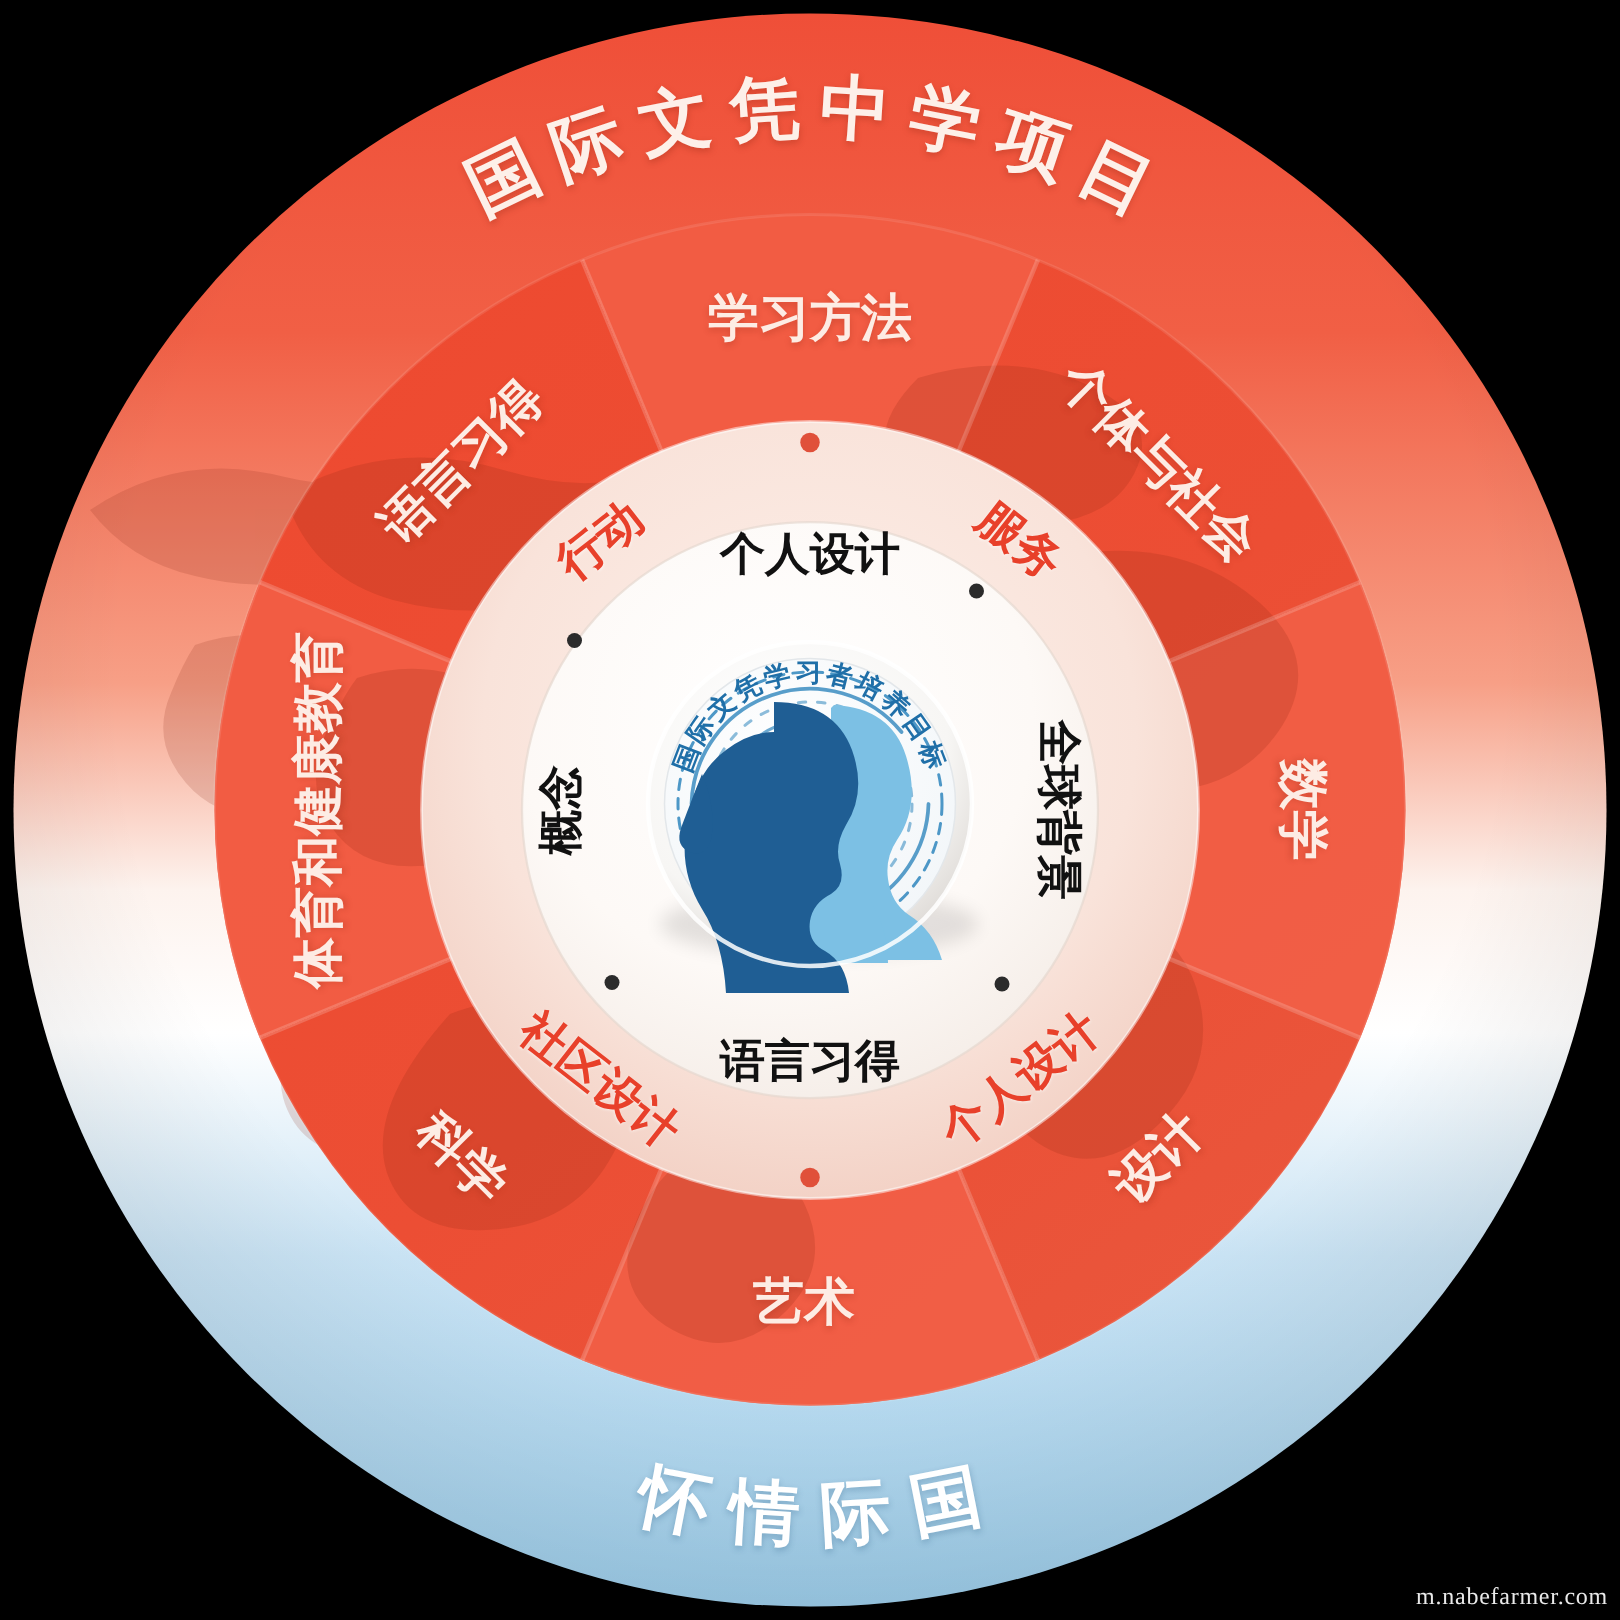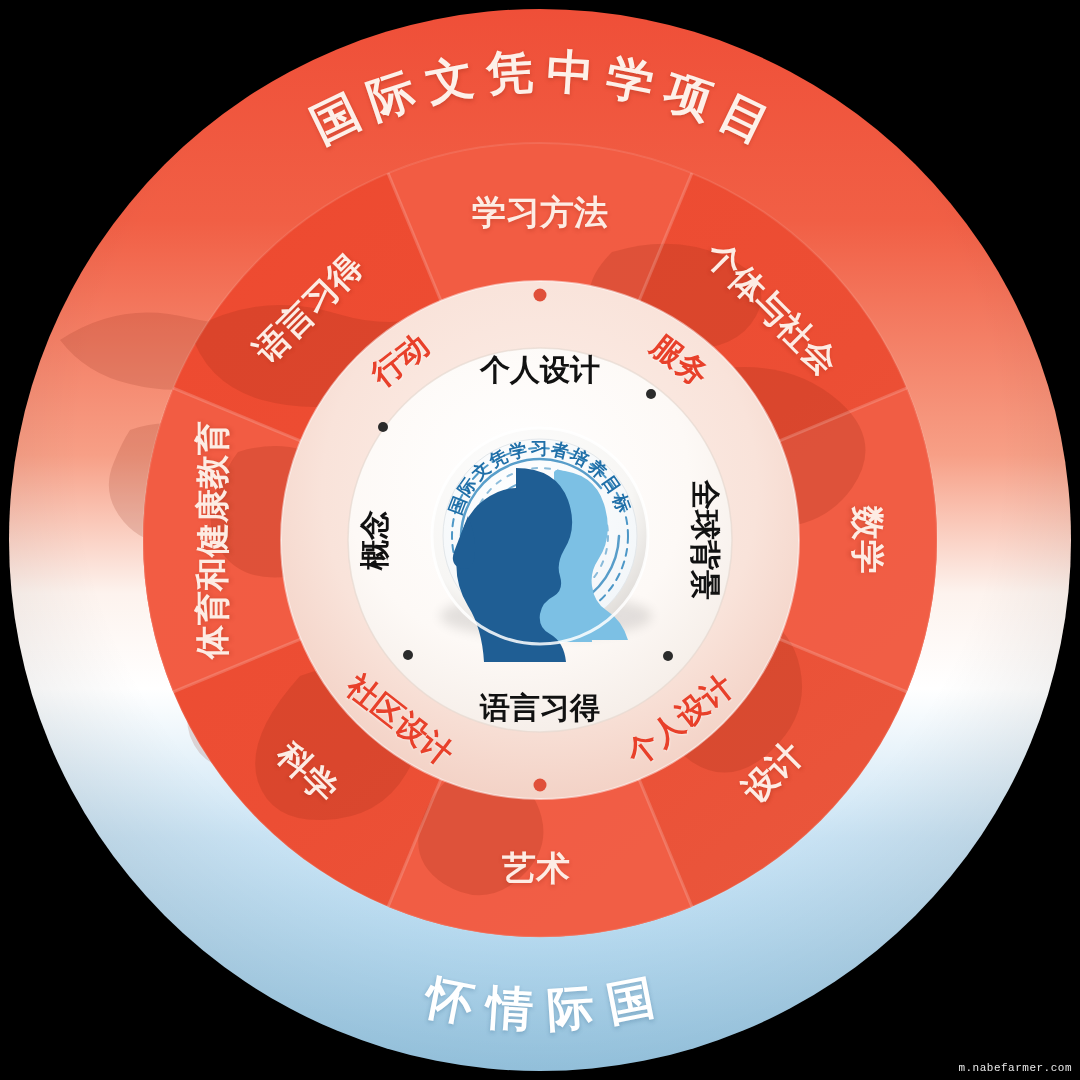--- a/index.html
+++ b/index.html
@@ -20,21 +20,21 @@
   .title-ch{font-size:47px;font-weight:700;color:#fdf0e9;
             text-shadow:0 2px 4px rgba(150,40,20,.35);}
   .bottom-ch{font-size:47px;font-weight:700;color:#ffffff;
              text-shadow:0 2px 4px rgba(40,90,130,.30);}
   .subj{font-size:34px;font-weight:700;color:#fdece4;
         text-shadow:0 2px 4px rgba(150,40,20,.30);}
   .ring2{font-size:31px;font-weight:700;color:#e8402a;
          text-shadow:0 1px 2px rgba(255,255,255,.5);}
   .ring3{font-size:30px;font-weight:700;color:#111;}
   .watermark{position:absolute;right:8px;bottom:6px;color:#e9e9e9;
-             font-size:11px;font-family:Liberation Mono, monospace;
+             font-size:16px;font-family:Liberation Serif, serif;
              letter-spacing:.5px;}
 </style>
 </head>
 <body>
 
 <div id="stage">
 
   <svg id="wheel" viewBox="0 0 1080 1080">
     <defs>
       <linearGradient id="outerGrad" x1="0" y1="0" x2="0" y2="1">

